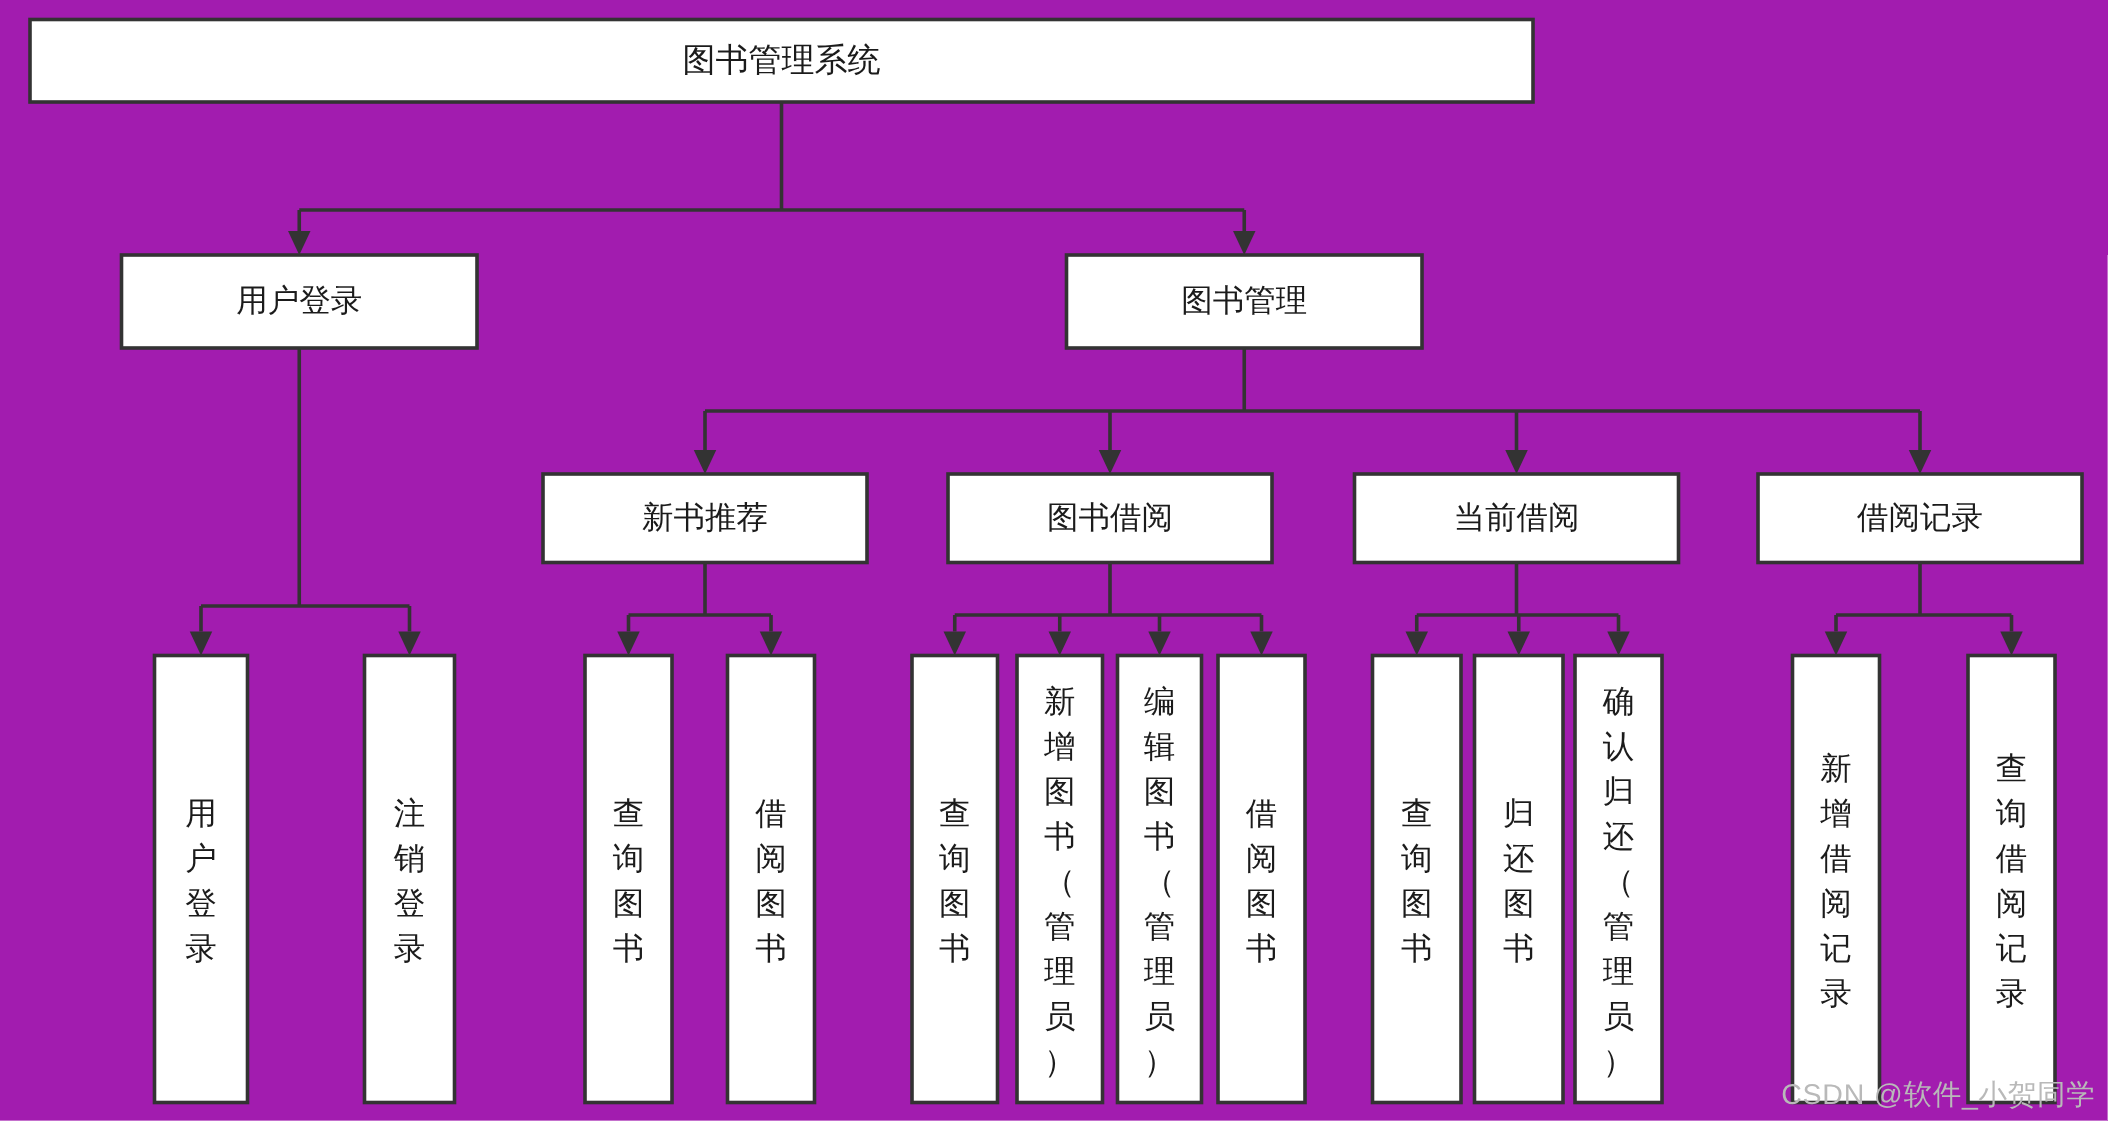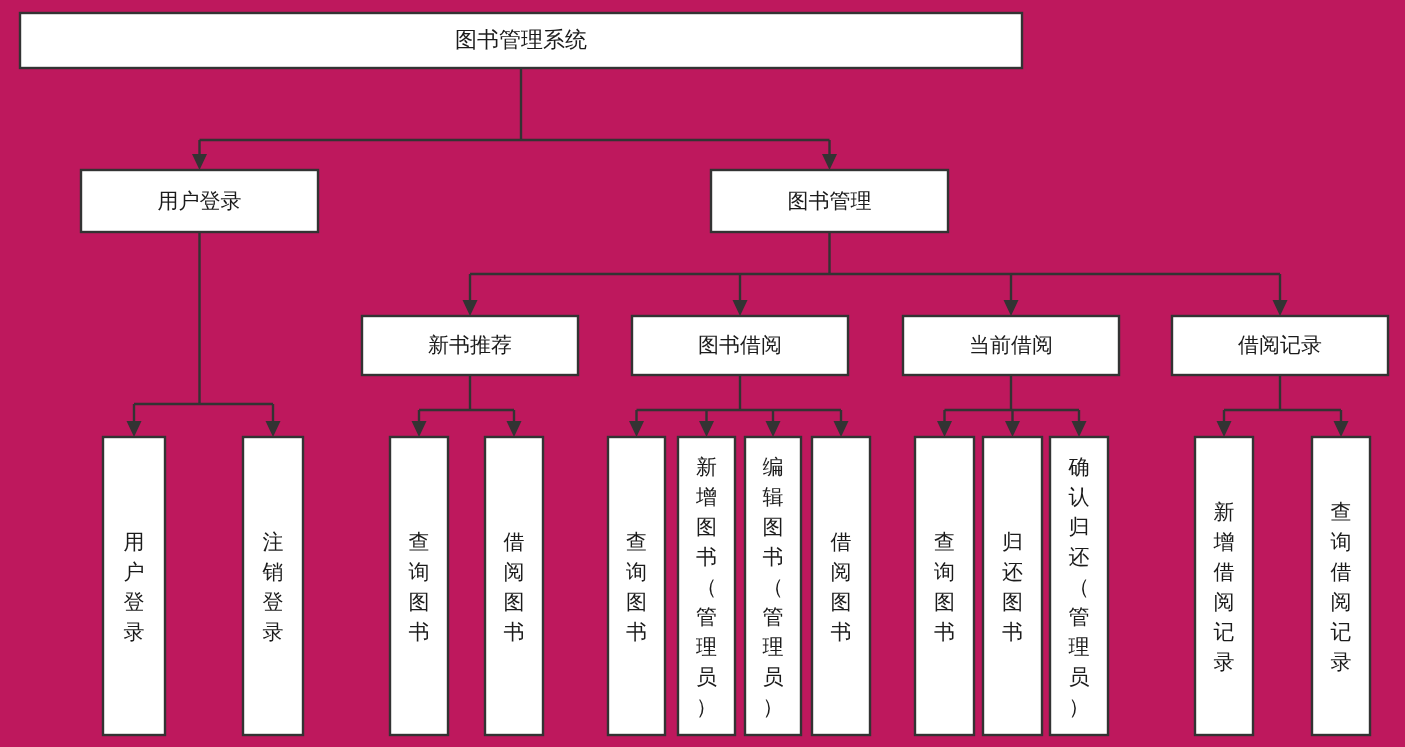--- a/index.html
+++ b/index.html
@@ -10,21 +10,21 @@
   body {
     width: 1405px;
     height: 747px;
     font-family: "Liberation Sans", "DejaVu Sans", sans-serif;
     overflow: hidden;
   }
   #diagram-root {
     position: relative;
     width: 1405px;
     height: 747px;
-    background: #be185d;
+    background: #a21caf;
   }
   svg.diagram-canvas {
     position: absolute;
     top: 0;
     left: 0;
     width: 1405px;
     height: 747px;
     display: block;
   }
   .node-box {
@@ -216,13 +216,14 @@
         <g>
           <rect x="1195" y="437" width="58" height="298" class="node-box"></rect>
           <text x="1224" y="519.4" class="leaf-label"><tspan x="1224" dy="0">新</tspan><tspan x="1224" dy="30">增</tspan><tspan x="1224" dy="30">借</tspan><tspan x="1224" dy="30">阅</tspan><tspan x="1224" dy="30">记</tspan><tspan x="1224" dy="30">录</tspan></text>
         </g>
         <g>
           <rect x="1312" y="437" width="58" height="298" class="node-box"></rect>
           <text x="1341" y="519.4" class="leaf-label"><tspan x="1341" dy="0">查</tspan><tspan x="1341" dy="30">询</tspan><tspan x="1341" dy="30">借</tspan><tspan x="1341" dy="30">阅</tspan><tspan x="1341" dy="30">记</tspan><tspan x="1341" dy="30">录</tspan></text>
         </g>
       </g>
   </svg>
+  <div class="watermark-text">CSDN @软件_小贺同学</div>
 </div>
 
 </body></html>

